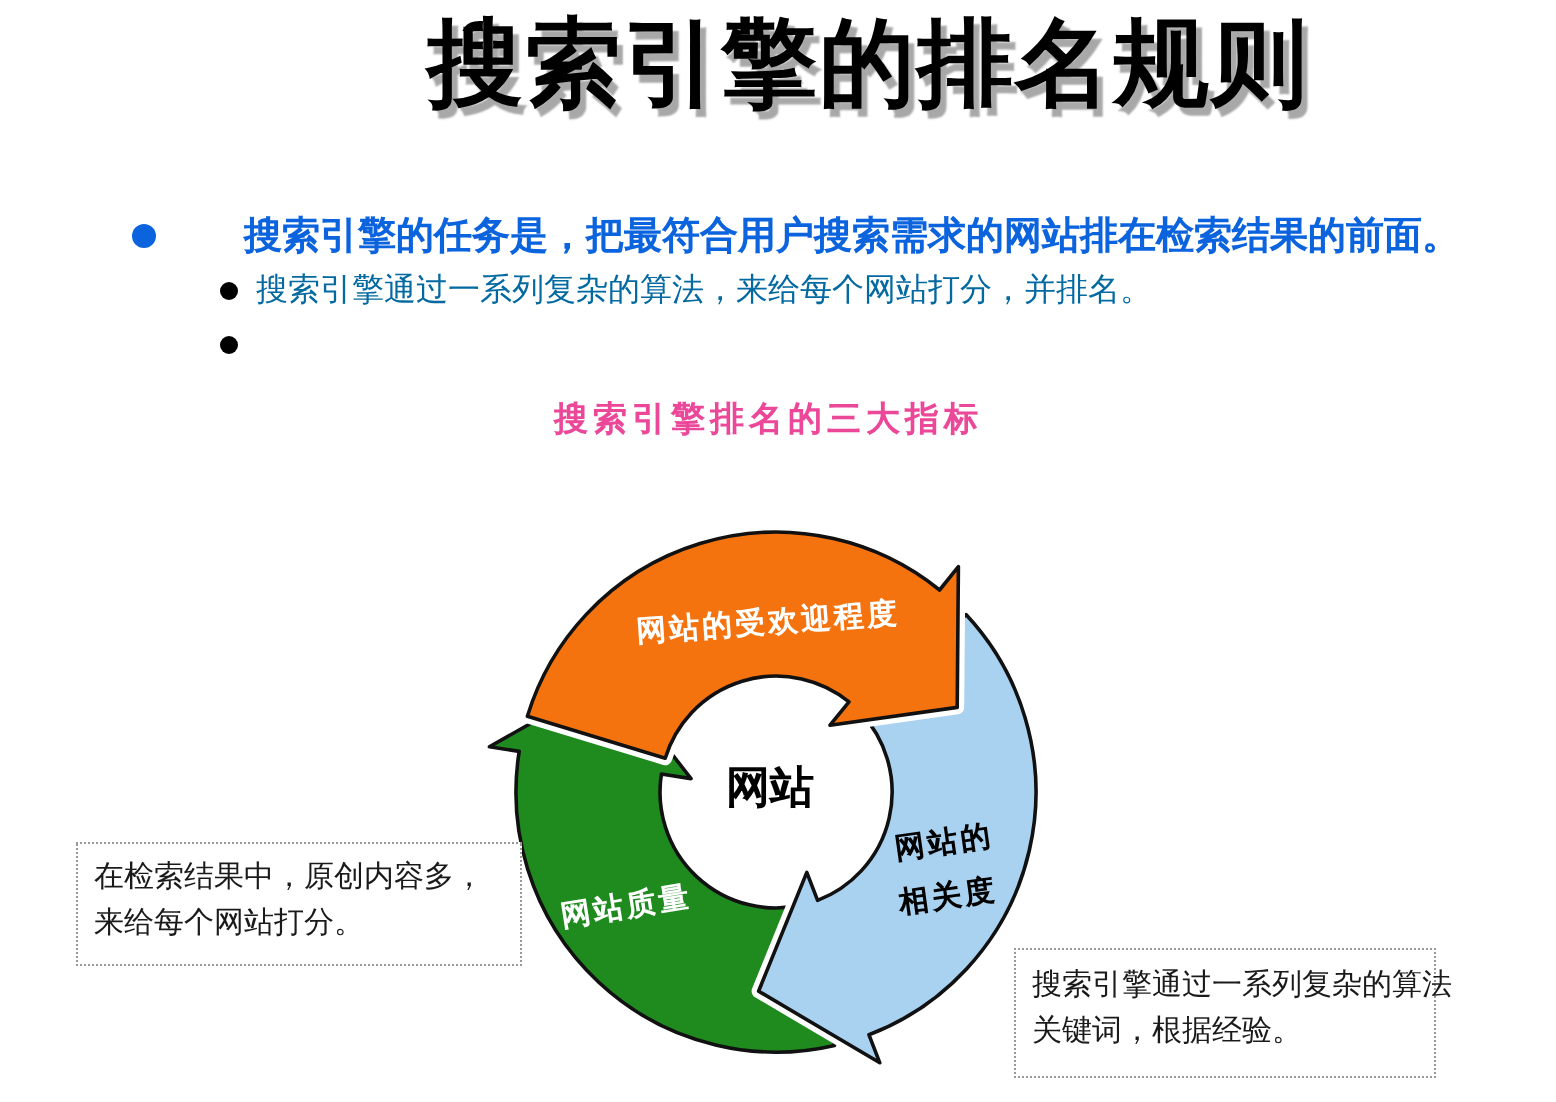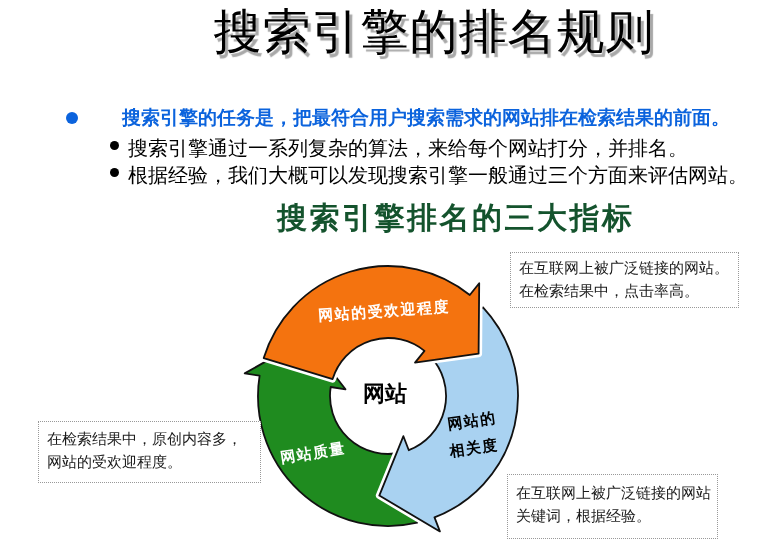--- a/index.html
+++ b/index.html
@@ -2,41 +2,41 @@
 <html><head>
 <meta charset="utf-8">
 <style>
   html,body { margin:0; padding:0; background:#fff; }
   .canvas {
     position:relative; width:778px; height:551px; background:#ffffff;
     overflow:hidden; font-family:"Liberation Sans", sans-serif;
   }
   .slide-title {
     position:absolute; left:90px; right:0; top:0px; text-align:center;
-    font-size:48px; font-weight:normal; color:#000;
+    font-size:48px; font-weight:bold; color:#000;
     letter-spacing:1px; text-shadow:3px 4px 1px #a8a8a8;
     font-family:"DejaVu Sans", sans-serif; white-space:nowrap;
   }
   .main-bullet {
     position:absolute; left:90px; top:105px; width:660px;
     font-size:19px; font-weight:bold; color:#0b63dd; white-space:nowrap;
     font-family:"DejaVu Sans", sans-serif;
     margin-left:32px;
   }
   .dot { position:absolute; border-radius:50%; }
   .dot-main { left:66px; top:112px; width:12px; height:12px; background:#0b63dd; }
   .dot-sub  { width:9px; height:9px; background:#000; }
   .sub-bullet {
     position:absolute; left:128px; white-space:nowrap;
-    font-size:20px; color:#000000;
+    font-size:16px; color:#0369a1;
     font-family:Liberation Serif, serif;
   }
   .diagram-title {
     position:absolute; left:277px; top:198px;
-    font-size:30px; font-weight:bold; color:#14532d; letter-spacing:2.5px;
+    font-size:17px; font-weight:bold; color:#ec4899; letter-spacing:2.5px;
     font-family:"DejaVu Sans", sans-serif; white-space:nowrap;text-align:right;
   }
   .cycle-svg { position:absolute; left:236px; top:256px; }
   .callout {
     position:absolute; background:#fff; border:1px dotted #999999;
     font-size:15px; line-height:23px; color:#1a1a1a;
     font-family:"Liberation Serif","DejaVu Serif", serif;
     padding:4px 8px; white-space:nowrap;
   }
   .callout-popularity { left:510px; top:252px; width:211px; height:46px; }
@@ -51,21 +51,20 @@
 <div class="canvas">
 
   <div class="slide-title">搜索引擎的排名规则</div>
 
   <span class="dot dot-main"></span>
   <div class="main-bullet">搜索引擎的任务是，把最符合用户搜索需求的网站排在检索结果的前面。</div>
 
   <span class="dot dot-sub" style="left:110px; top:141px;"></span>
   <div class="sub-bullet" style="top:135px;">搜索引擎通过一系列复杂的算法，来给每个网站打分，并排名。</div>
   <span class="dot dot-sub" style="left:110px; top:168px;"></span>
-  <div class="sub-bullet" style="top:162px;">根据经验，我们大概可以发现搜索引擎一般通过三个方面来评估网站。</div>
 
   <div class="diagram-title">搜索引擎排名的三大指标</div>
 
   <svg class="cycle-svg" width="304" height="292" viewBox="236 256 304 292">
 
     <g>
       <path d="M 417.3 522.7 A 130 130 0 0 1 259.6 375.7 L 244.7 373.4 L 306.1 338.6 L 345.5 389.3 L 330.7 387.0 A 58 58 0 0 0 401.0 452.5 Z" fill="none" stroke="#ffffff" stroke-width="7" stroke-linejoin="round"></path>
       <path d="M 417.3 522.7 A 130 130 0 0 1 259.6 375.7 L 244.7 373.4 L 306.1 338.6 L 345.5 389.3 L 330.7 387.0 A 58 58 0 0 0 401.0 452.5 Z" stroke="#111111" stroke-width="1.8" stroke-linejoin="round" fill="#1f8b1f"></path>
     </g>
 
@@ -82,28 +81,24 @@
     <text class="arrow-label" x="384" y="316" text-anchor="middle" fill="#ffffff" transform="rotate(-4 384 311)">网站的受欢迎程度</text>
 
     <text class="arrow-label" x="472" y="426" text-anchor="middle" fill="#000000" transform="rotate(-8 472 421)">网站的</text>
     <text class="arrow-label" x="474" y="453" text-anchor="middle" fill="#000000" transform="rotate(-8 474 448)">相关度</text>
 
     <text class="arrow-label" x="313" y="458" text-anchor="middle" fill="#ffffff" transform="rotate(-9 313 453)">网站质量</text>
 
     <text class="center-label" x="385" y="401" text-anchor="middle" fill="#000000">网站</text>
   </svg>
 
-  <div class="callout callout-popularity">
-    <div>在互联网上被广泛链接的网站。</div>
-    <div>在检索结果中，点击率高。</div>
-  </div>
 
   <div class="callout callout-quality">
     <div>在检索结果中，原创内容多，</div>
-    <div>网站的受欢迎程度。</div>
+    <div>来给每个网站打分。</div>
   </div>
 
   <div class="callout callout-relevance">
-    <div>在互联网上被广泛链接的网站</div>
+    <div>搜索引擎通过一系列复杂的算法</div>
     <div>关键词，根据经验。</div>
   </div>
 
 </div>
 
 </body></html>

